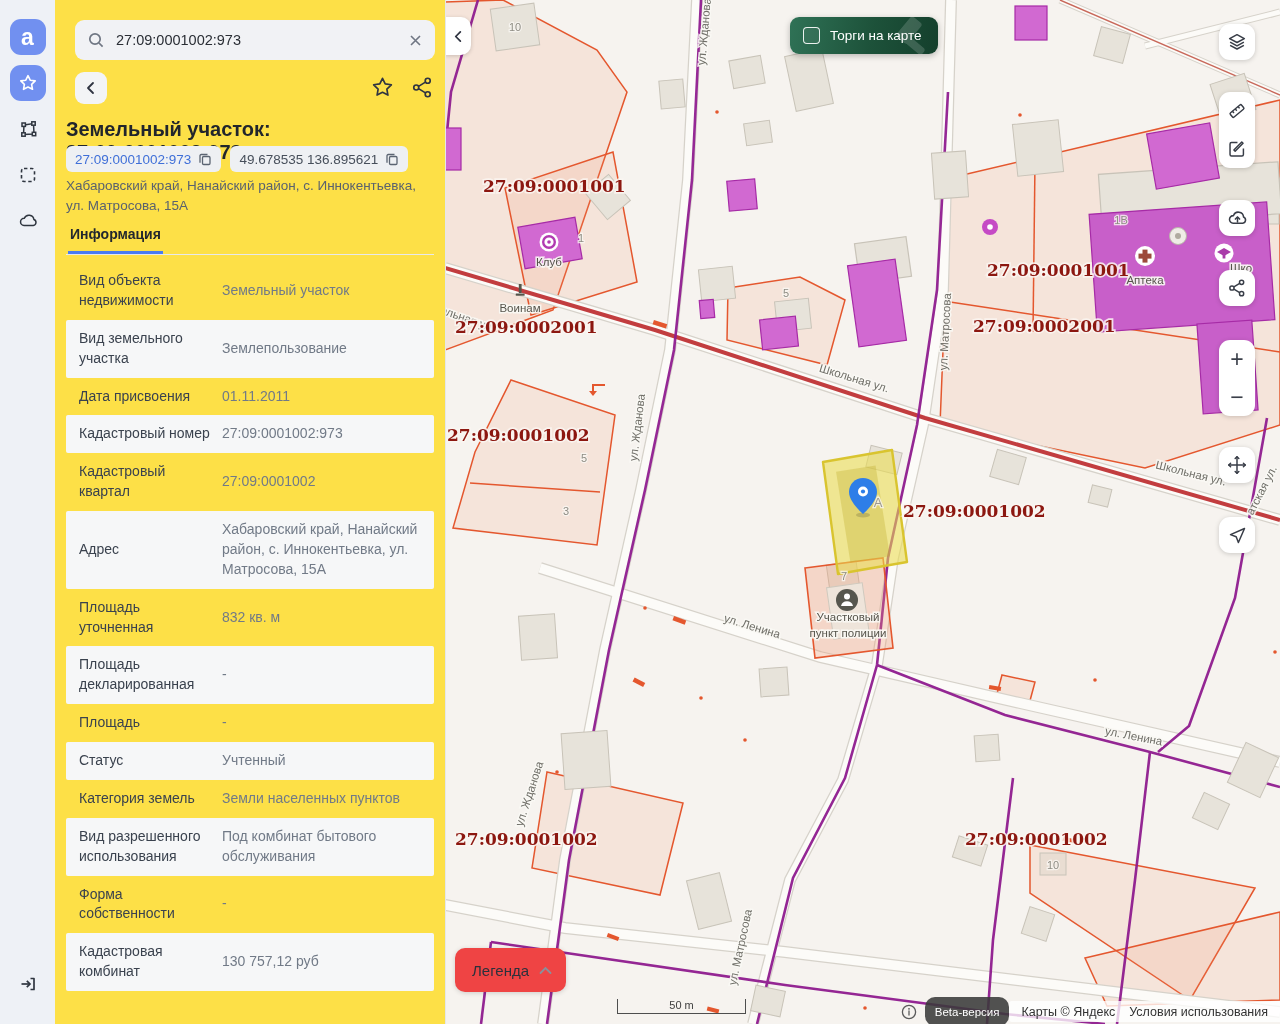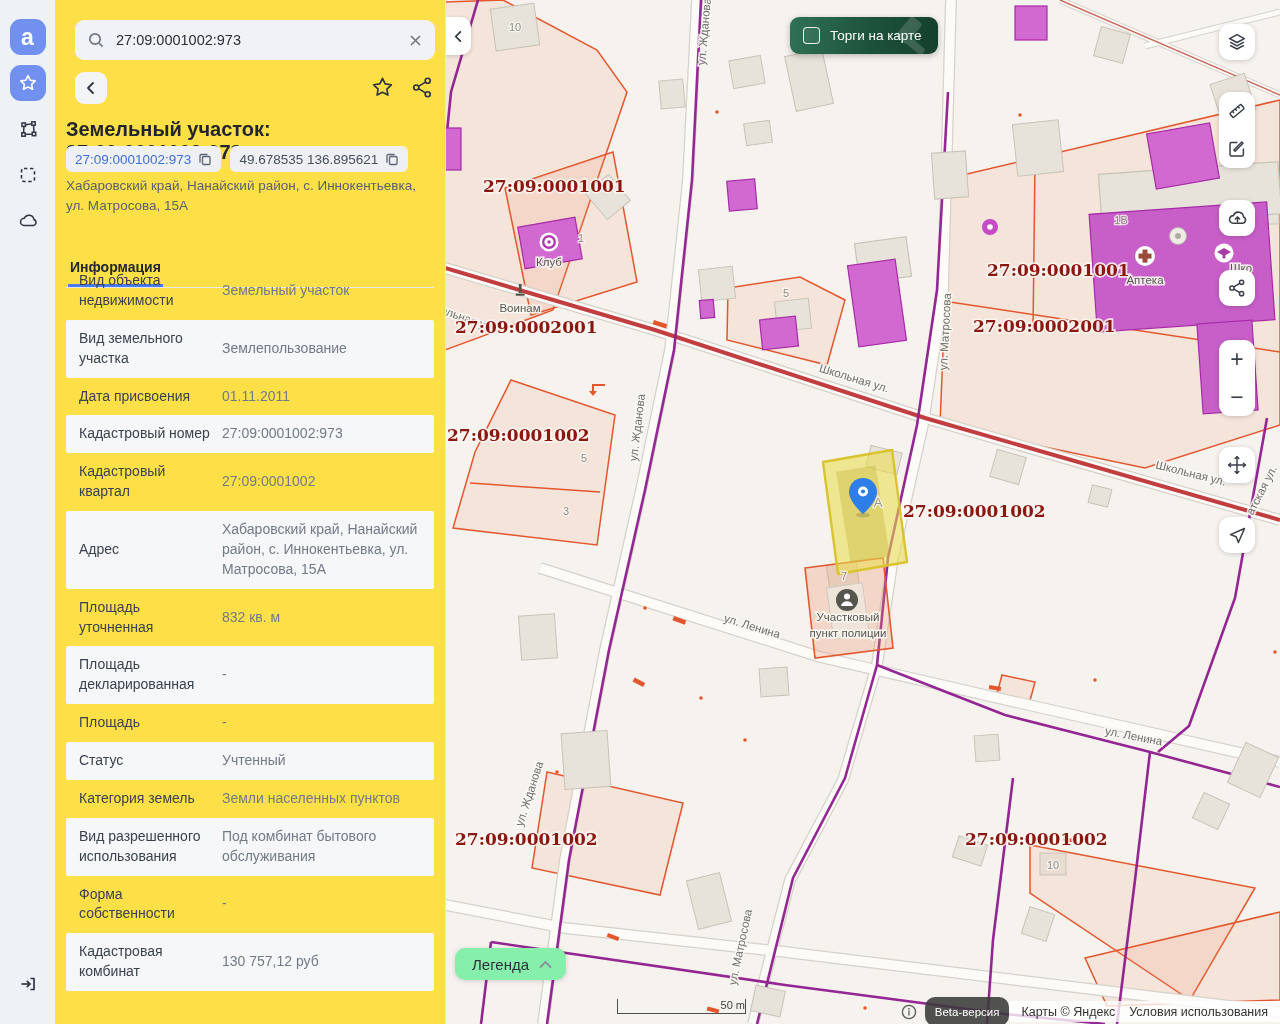--- a/index.html
+++ b/index.html
@@ -35,21 +35,21 @@
           color:#21252c;}
   .chips{position:absolute;left:11px;top:146px;display:flex;gap:9px;}
   .chip{height:26px;background:#eef0f3;border-radius:6px;display:flex;align-items:center;
           gap:7px;padding:0 9px;font-size:13.5px;}
   .chip .cad{color:#3f6fd8;}
   .chip .coord{color:#474f5b;}
   .addr{position:absolute;left:11px;top:176px;width:366px;font-size:13.5px;color:#5a626e;
           line-height:1.45;}
   .tabs{position:absolute;left:11px;top:222px;width:368px;border-bottom:1px solid #e7e9ec;}
   .tab{display:inline-block;font-size:14px;font-weight:bold;color:#23272e;
-          padding:4px 2px 9px 2px;border-bottom:3px solid #4a7cf0;margin-left:2px;margin-top:33px;}
+          padding:4px 2px 9px 2px;border-bottom:3px solid #4a7cf0;margin-left:2px;}
   .info-table{position:absolute;left:11px;top:262px;width:368px;}
   .info-row{display:grid;grid-template-columns:131px 1fr;column-gap:12px;align-items:center;
           padding:9px 13px;font-size:14px;line-height:1.42;border-radius:2px;}
   .info-row:nth-child(even){background:#f6f7f8;}
   .info-row .lbl{color:#3a424e;}
   .info-row .val{color:#717a87;}
   
   .map{position:absolute;left:445px;top:0;width:835px;height:1024px;background:#f6f3ef;
        overflow:hidden;}
   .map svg.canvas{position:absolute;left:0;top:0;}
@@ -64,27 +64,27 @@
   .auction-toggle .cbx{width:15px;height:15px;border:1.6px solid rgba(255,255,255,.9);
        border-radius:4px;background:rgba(255,255,255,.06);flex:0 0 auto;}
   .auction-toggle .gavel{position:absolute;right:4px;top:-6px;opacity:.16;}
   .map-btn,.map-btn-group{position:absolute;right:25px;width:36px;background:#fff;
        border-radius:11px;box-shadow:0 1px 5px rgba(0,0,0,.18);z-index:5;}
   .map-btn{height:36px;display:flex;align-items:center;justify-content:center;}
   .map-btn-group{display:flex;flex-direction:column;align-items:center;}
   .map-btn-group .inner{width:36px;height:38px;display:flex;align-items:center;
        justify-content:center;}
   .zoomtxt{font-size:23px;color:#3a3f49;line-height:1;}
-  .legend-btn{position:absolute;left:10px;top:948px;height:32px;background:#86efac;
+  .legend-btn{position:absolute;left:10px;top:948px;height:44px;background:#ef4444;
        border-radius:10px;box-shadow:0 1px 5px rgba(0,0,0,.16);display:flex;
        align-items:center;gap:10px;padding:0 14px 0 17px;font-size:15px;color:#2c313c;z-index:5;}
   .scalebar{position:absolute;left:172px;top:999px;width:127px;height:14px;
        border-left:1.5px solid #4e4e4e;border-right:1.5px solid #4e4e4e;
        border-bottom:1.5px solid #4e4e4e;display:flex;align-items:center;
-       justify-content:flex-end;z-index:4;}
+       justify-content:center;z-index:4;}
   .scalebar span{font-size:11px;color:#3e3e3e;background:transparent;line-height:1;
        padding-bottom:2px;}
   .attrib{position:absolute;right:0;bottom:2px;height:21px;display:flex;align-items:center;
        z-index:4;}
   .attrib .strip{background:rgba(255,255,255,.78);border-radius:3px 0 0 3px;height:21px;
        display:flex;align-items:center;gap:14px;padding:0 12px 0 12px;}
   .attrib .txt{font-size:12.5px;color:#333;}
   .beta-pill{background:rgba(58,58,58,.88);color:#fff;font-size:11.5px;border-radius:10px;
        height:29px;display:flex;align-items:center;padding:0 10px;margin-right:0;}
   .info-dot{margin-right:8px;display:flex;align-items:center;}

